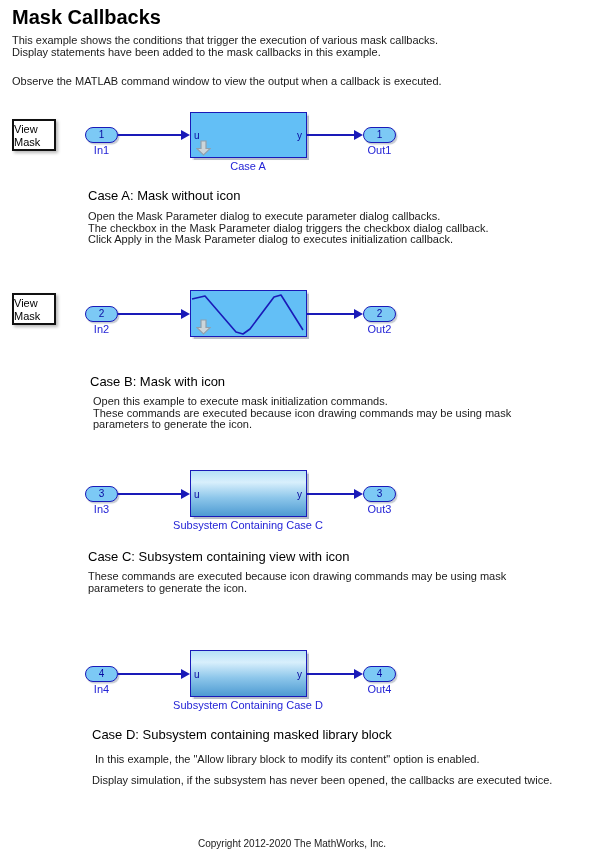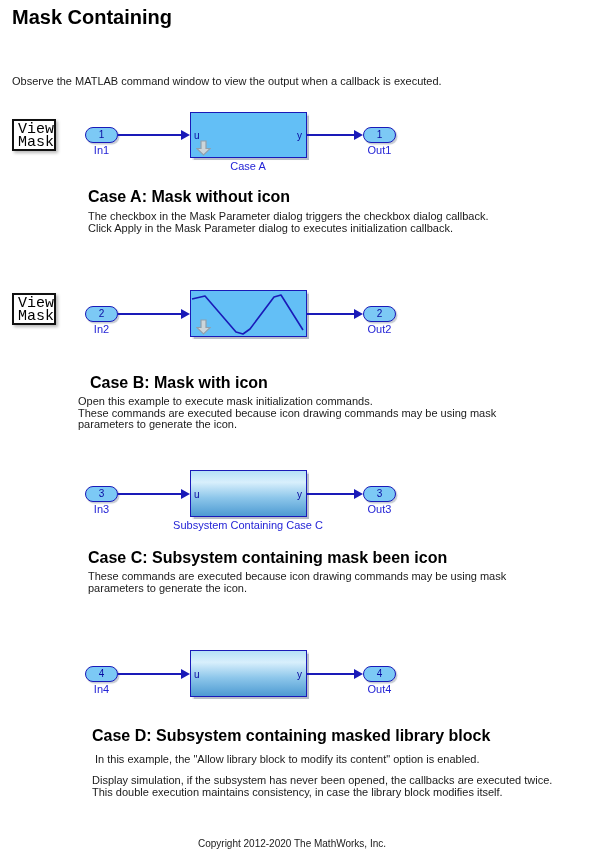--- a/index.html
+++ b/index.html
@@ -1,23 +1,23 @@
 <!DOCTYPE html>
 <html><head>
 <meta charset="utf-8">
 <style>
   html,body{margin:0;padding:0;background:#fff;}
   #canvas{position:relative;width:603px;height:862px;background:#ffffff;overflow:hidden;
           font-family:"Liberation Sans",sans-serif;color:#1a1a1a;}
   .abs{position:absolute;}
   .title{font-size:20px;font-weight:bold;color:#000;white-space:nowrap;}
   .para{font-size:11px;line-height:11.7px;white-space:nowrap;color:#1a1a1a;}
-  .heading{font-size:16px;font-weight:bold;color:#000;white-space:nowrap;}
+  .heading{font-size:13px;font-weight:normal;color:#000;white-space:nowrap;}
   .vm{width:44px;height:32px;background:#fff;border:2px solid #111;box-shadow:2px 2px 3px rgba(0,0,0,.28);
-      font-size:15px;line-height:13px;text-align:right;padding-top:2px;box-sizing:border-box;color:#000;font-family:Liberation Mono, monospace;}
+      font-size:11px;line-height:13px;text-align:left;padding-top:2px;box-sizing:border-box;color:#000;}
   .block{background:#63bff6;border:1.6px solid #1a1ab8;box-sizing:border-box;
          box-shadow:1.5px 1.5px 1px rgba(125,135,155,.55);}
   .block.grad{background:linear-gradient(180deg,#b5e0f7 0%,#d8effc 25%,#8cc6ea 60%,#4e9ad2 100%);}
   .uy{position:absolute;font-size:10px;color:#0a0aa0;top:50%;transform:translateY(-50%);}
   .uy.u{left:3px;} .uy.y{right:4px;}
   .badge{position:absolute;left:5px;bottom:1px;}
   .wave{position:absolute;left:0;top:0;}
   .port{width:33px;height:16px;border:1.4px solid #1a1ab8;border-radius:9px;background:#7cc9f5;
         box-sizing:border-box;text-align:center;font-size:10px;line-height:13px;color:#0a0aa0;
         box-shadow:1.5px 1.5px 1px rgba(140,150,165,.5);}
@@ -26,21 +26,25 @@
   .wire{height:1.6px;background:#1a1ab8;}
   .arr{width:0;height:0;border-top:5px solid transparent;border-bottom:5px solid transparent;
        border-left:9px solid #1a1ab8;}
   .copyright{font-size:10px;color:#1a1a1a;text-align:center;width:584px;left:0;}
 </style>
 </head>
 <body>
 
 <div id="canvas">
 
-  <div class="abs title" style="left:12px;top:6px">Mask Containing</div>
+  <div class="abs title" style="left:12px;top:6px">Mask Callbacks</div>
+  <div class="abs para" style="left:12px;top:35px">
+    <div>This example shows the conditions that trigger the execution of various mask callbacks.</div>
+    <div>Display statements have been added to the mask callbacks in this example.</div>
+  </div>
   <div class="abs para" style="left:12px;top:76px">Observe the MATLAB command window to view the output when a callback is executed.</div>
 
   <div class="abs vm" style="left:12px;top:119px">
     <div>View</div>
     <div>Mask</div>
   </div>
   <div class="abs port" style="left:85px;top:127px">1</div>
   <div class="abs plabel" style="left:85px;top:144px;width:33px">In1</div>
   <div class="abs wire" style="left:118px;top:134px;width:64px"></div>
   <div class="abs arr" style="left:181px;top:130px"></div>
@@ -52,20 +56,21 @@
     </svg>
   </div>
   <div class="abs blabel" style="top:160px">Case A</div>
   <div class="abs wire" style="left:307px;top:134px;width:48px"></div>
   <div class="abs arr" style="left:354px;top:130px"></div>
   <div class="abs port" style="left:363px;top:127px">1</div>
   <div class="abs plabel" style="left:357px;top:144px;width:45px">Out1</div>
 
   <div class="abs heading" style="left:88px;top:188px">Case A: Mask without icon</div>
   <div class="abs para" style="left:88px;top:211px">
+    <div>Open the Mask Parameter dialog to execute parameter dialog callbacks.</div>
     <div>The checkbox in the Mask Parameter dialog triggers the checkbox dialog callback.</div>
     <div>Click Apply in the Mask Parameter dialog to executes initialization callback.</div>
   </div>
 
   <div class="abs vm" style="left:12px;top:293px">
     <div>View</div>
     <div>Mask</div>
   </div>
   <div class="abs port" style="left:85px;top:306px">2</div>
   <div class="abs plabel" style="left:85px;top:323px;width:33px">In2</div>
@@ -78,61 +83,61 @@
     <svg class="badge" width="15" height="16" viewBox="0 0 15 16">
       <path d="M5 1 h5 v7.5 h4.2 L7.5 15 L0.8 8.5 h4.2 z" fill="#ccd5da" stroke="#8fa0ac" stroke-width="1.2"></path>
     </svg>
   </div>
   <div class="abs wire" style="left:307px;top:313px;width:48px"></div>
   <div class="abs arr" style="left:354px;top:309px"></div>
   <div class="abs port" style="left:363px;top:306px">2</div>
   <div class="abs plabel" style="left:357px;top:323px;width:45px">Out2</div>
 
   <div class="abs heading" style="left:90px;top:374px">Case B: Mask with icon</div>
-  <div class="abs para" style="left:78px;top:396px">
+  <div class="abs para" style="left:93px;top:396px">
     <div>Open this example to execute mask initialization commands.</div>
     <div>These commands are executed because icon drawing commands may be using mask</div>
     <div>parameters to generate the icon.</div>
   </div>
 
   <div class="abs port" style="left:85px;top:486px">3</div>
   <div class="abs plabel" style="left:85px;top:503px;width:33px">In3</div>
   <div class="abs wire" style="left:118px;top:493px;width:64px"></div>
   <div class="abs arr" style="left:181px;top:489px"></div>
   <div class="abs block grad" style="left:190px;top:470px;width:117px;height:47px">
     <span class="uy u">u</span>
     <span class="uy y">y</span>
   </div>
   <div class="abs blabel" style="top:519px">Subsystem Containing Case C</div>
   <div class="abs wire" style="left:307px;top:493px;width:48px"></div>
   <div class="abs arr" style="left:354px;top:489px"></div>
   <div class="abs port" style="left:363px;top:486px">3</div>
   <div class="abs plabel" style="left:357px;top:503px;width:45px">Out3</div>
 
-  <div class="abs heading" style="left:88px;top:549px">Case C: Subsystem containing mask been icon</div>
+  <div class="abs heading" style="left:88px;top:549px">Case C: Subsystem containing view with icon</div>
   <div class="abs para" style="left:88px;top:571px">
     <div>These commands are executed because icon drawing commands may be using mask</div>
     <div>parameters to generate the icon.</div>
   </div>
 
   <div class="abs port" style="left:85px;top:666px">4</div>
   <div class="abs plabel" style="left:85px;top:683px;width:33px">In4</div>
   <div class="abs wire" style="left:118px;top:673px;width:64px"></div>
   <div class="abs arr" style="left:181px;top:669px"></div>
   <div class="abs block grad" style="left:190px;top:650px;width:117px;height:47px">
     <span class="uy u">u</span>
     <span class="uy y">y</span>
   </div>
+  <div class="abs blabel" style="top:699px">Subsystem Containing Case D</div>
   <div class="abs wire" style="left:307px;top:673px;width:48px"></div>
   <div class="abs arr" style="left:354px;top:669px"></div>
   <div class="abs port" style="left:363px;top:666px">4</div>
   <div class="abs plabel" style="left:357px;top:683px;width:45px">Out4</div>
 
   <div class="abs heading" style="left:92px;top:727px">Case D: Subsystem containing masked library block</div>
   <div class="abs para" style="left:95px;top:754px">In this example, the "Allow library block to modify its content" option is enabled.</div>
   <div class="abs para" style="left:92px;top:775px">
     <div>Display simulation, if the subsystem has never been opened, the callbacks are executed twice.</div>
-    <div>This double execution maintains consistency, in case the library block modifies itself.</div>
   </div>
 
   <div class="abs copyright" style="top:838px">Copyright 2012-2020 The MathWorks, Inc.</div>
 
 </div>
 
 </body></html>

